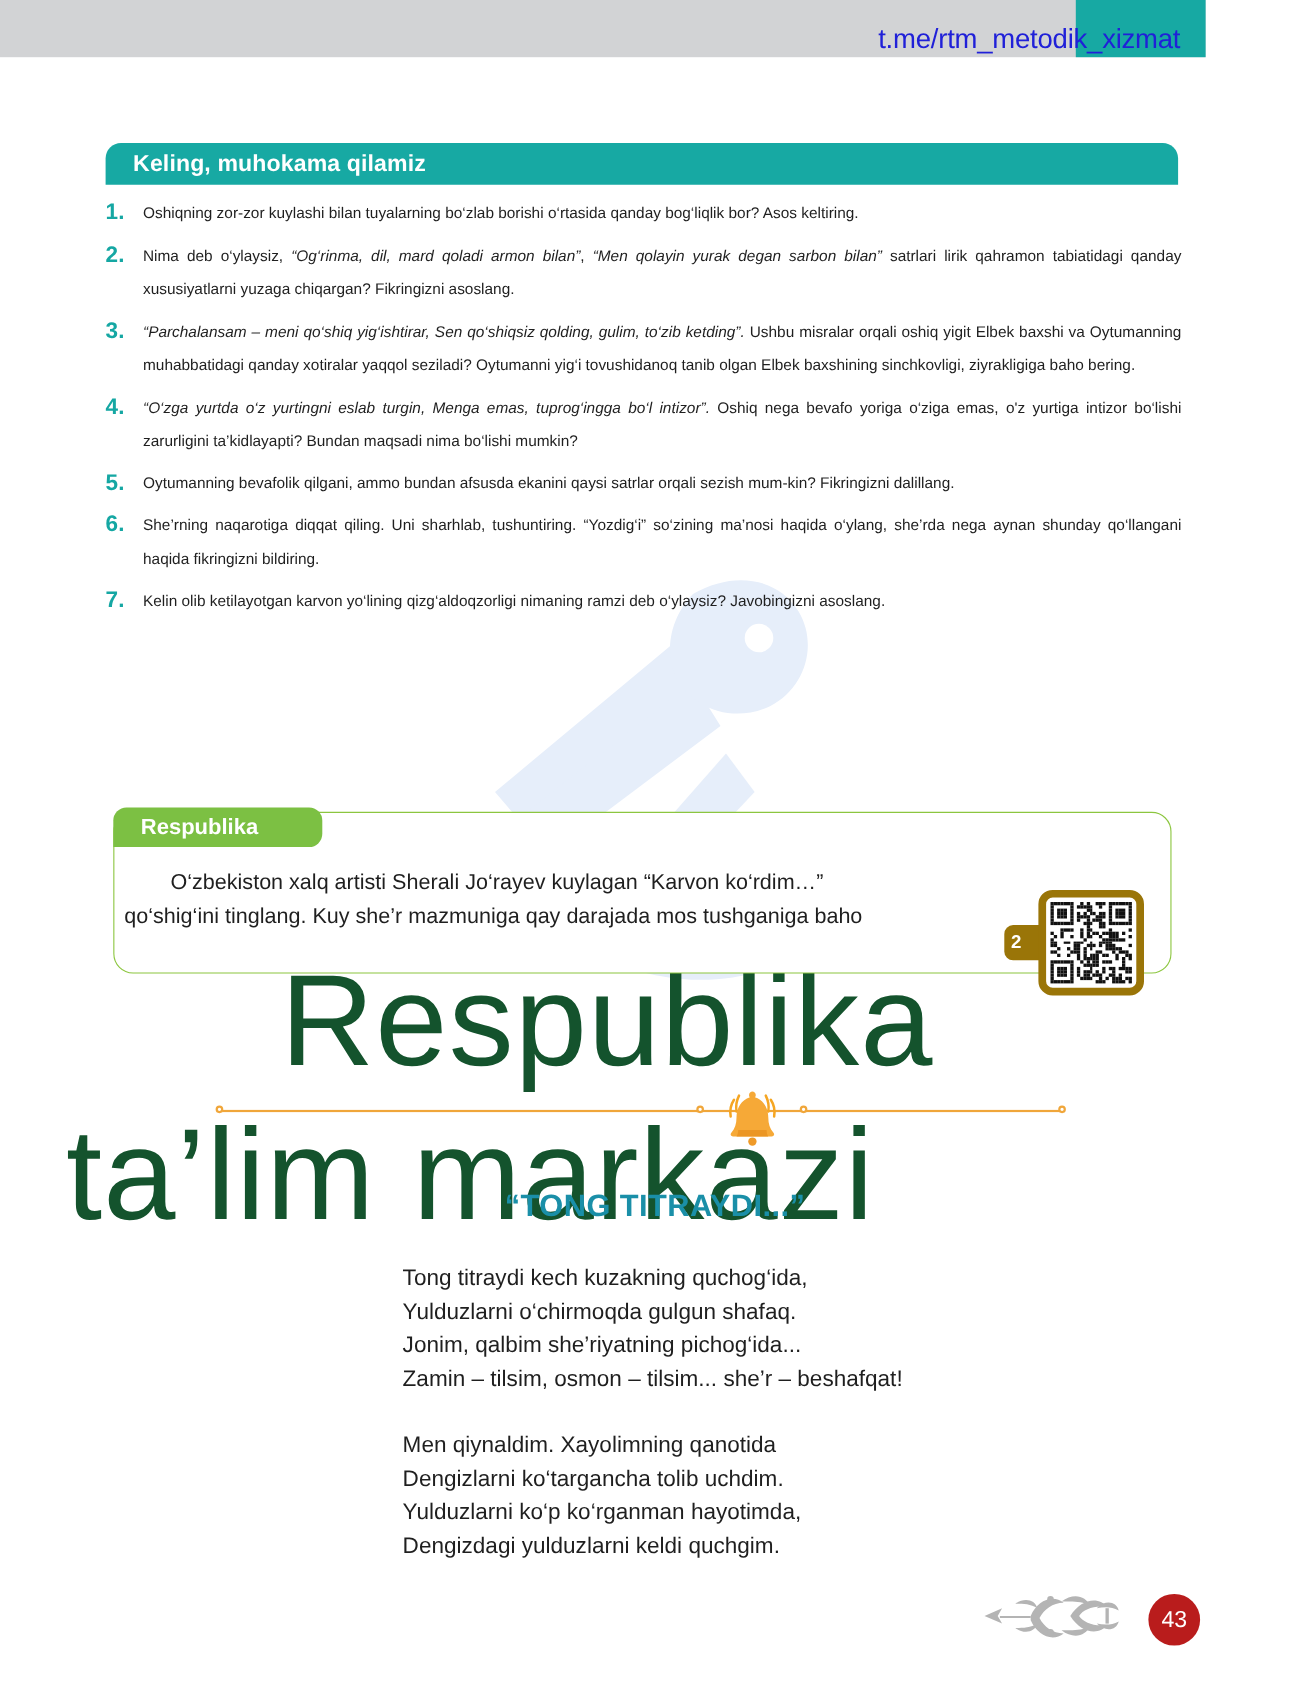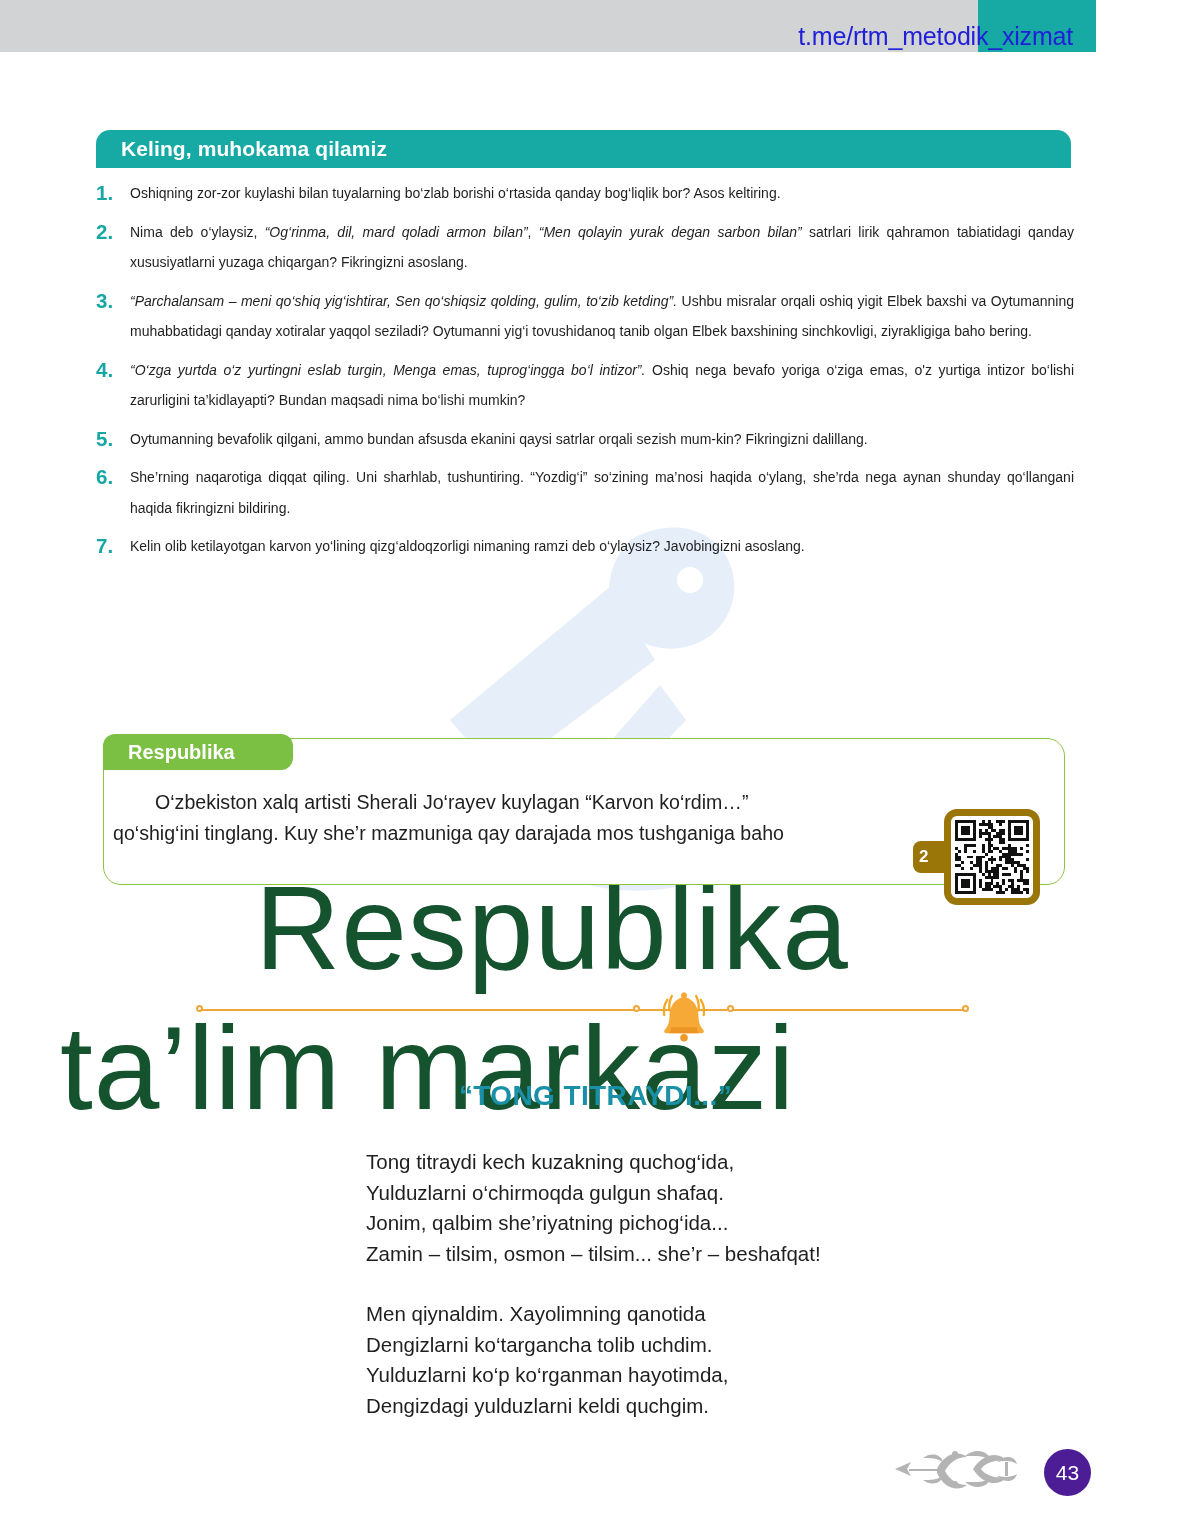--- a/index.html
+++ b/index.html
@@ -274,21 +274,21 @@
     height: 80px;
     z-index: 3;
   }
   .page-circle {
     position: absolute;
     right: 0;
     top: 17px;
     width: 47px;
     height: 47px;
     border-radius: 50%;
-    background: #4c1d95;
+    background: #b91c1c;
     color: #ffffff;
     font-size: 21px;
     display: flex;
     align-items: center;
     justify-content: center;
   }
   .ornament { position: absolute; left: 0; top: 8px; }
 </style>
 </head>
 <body>

